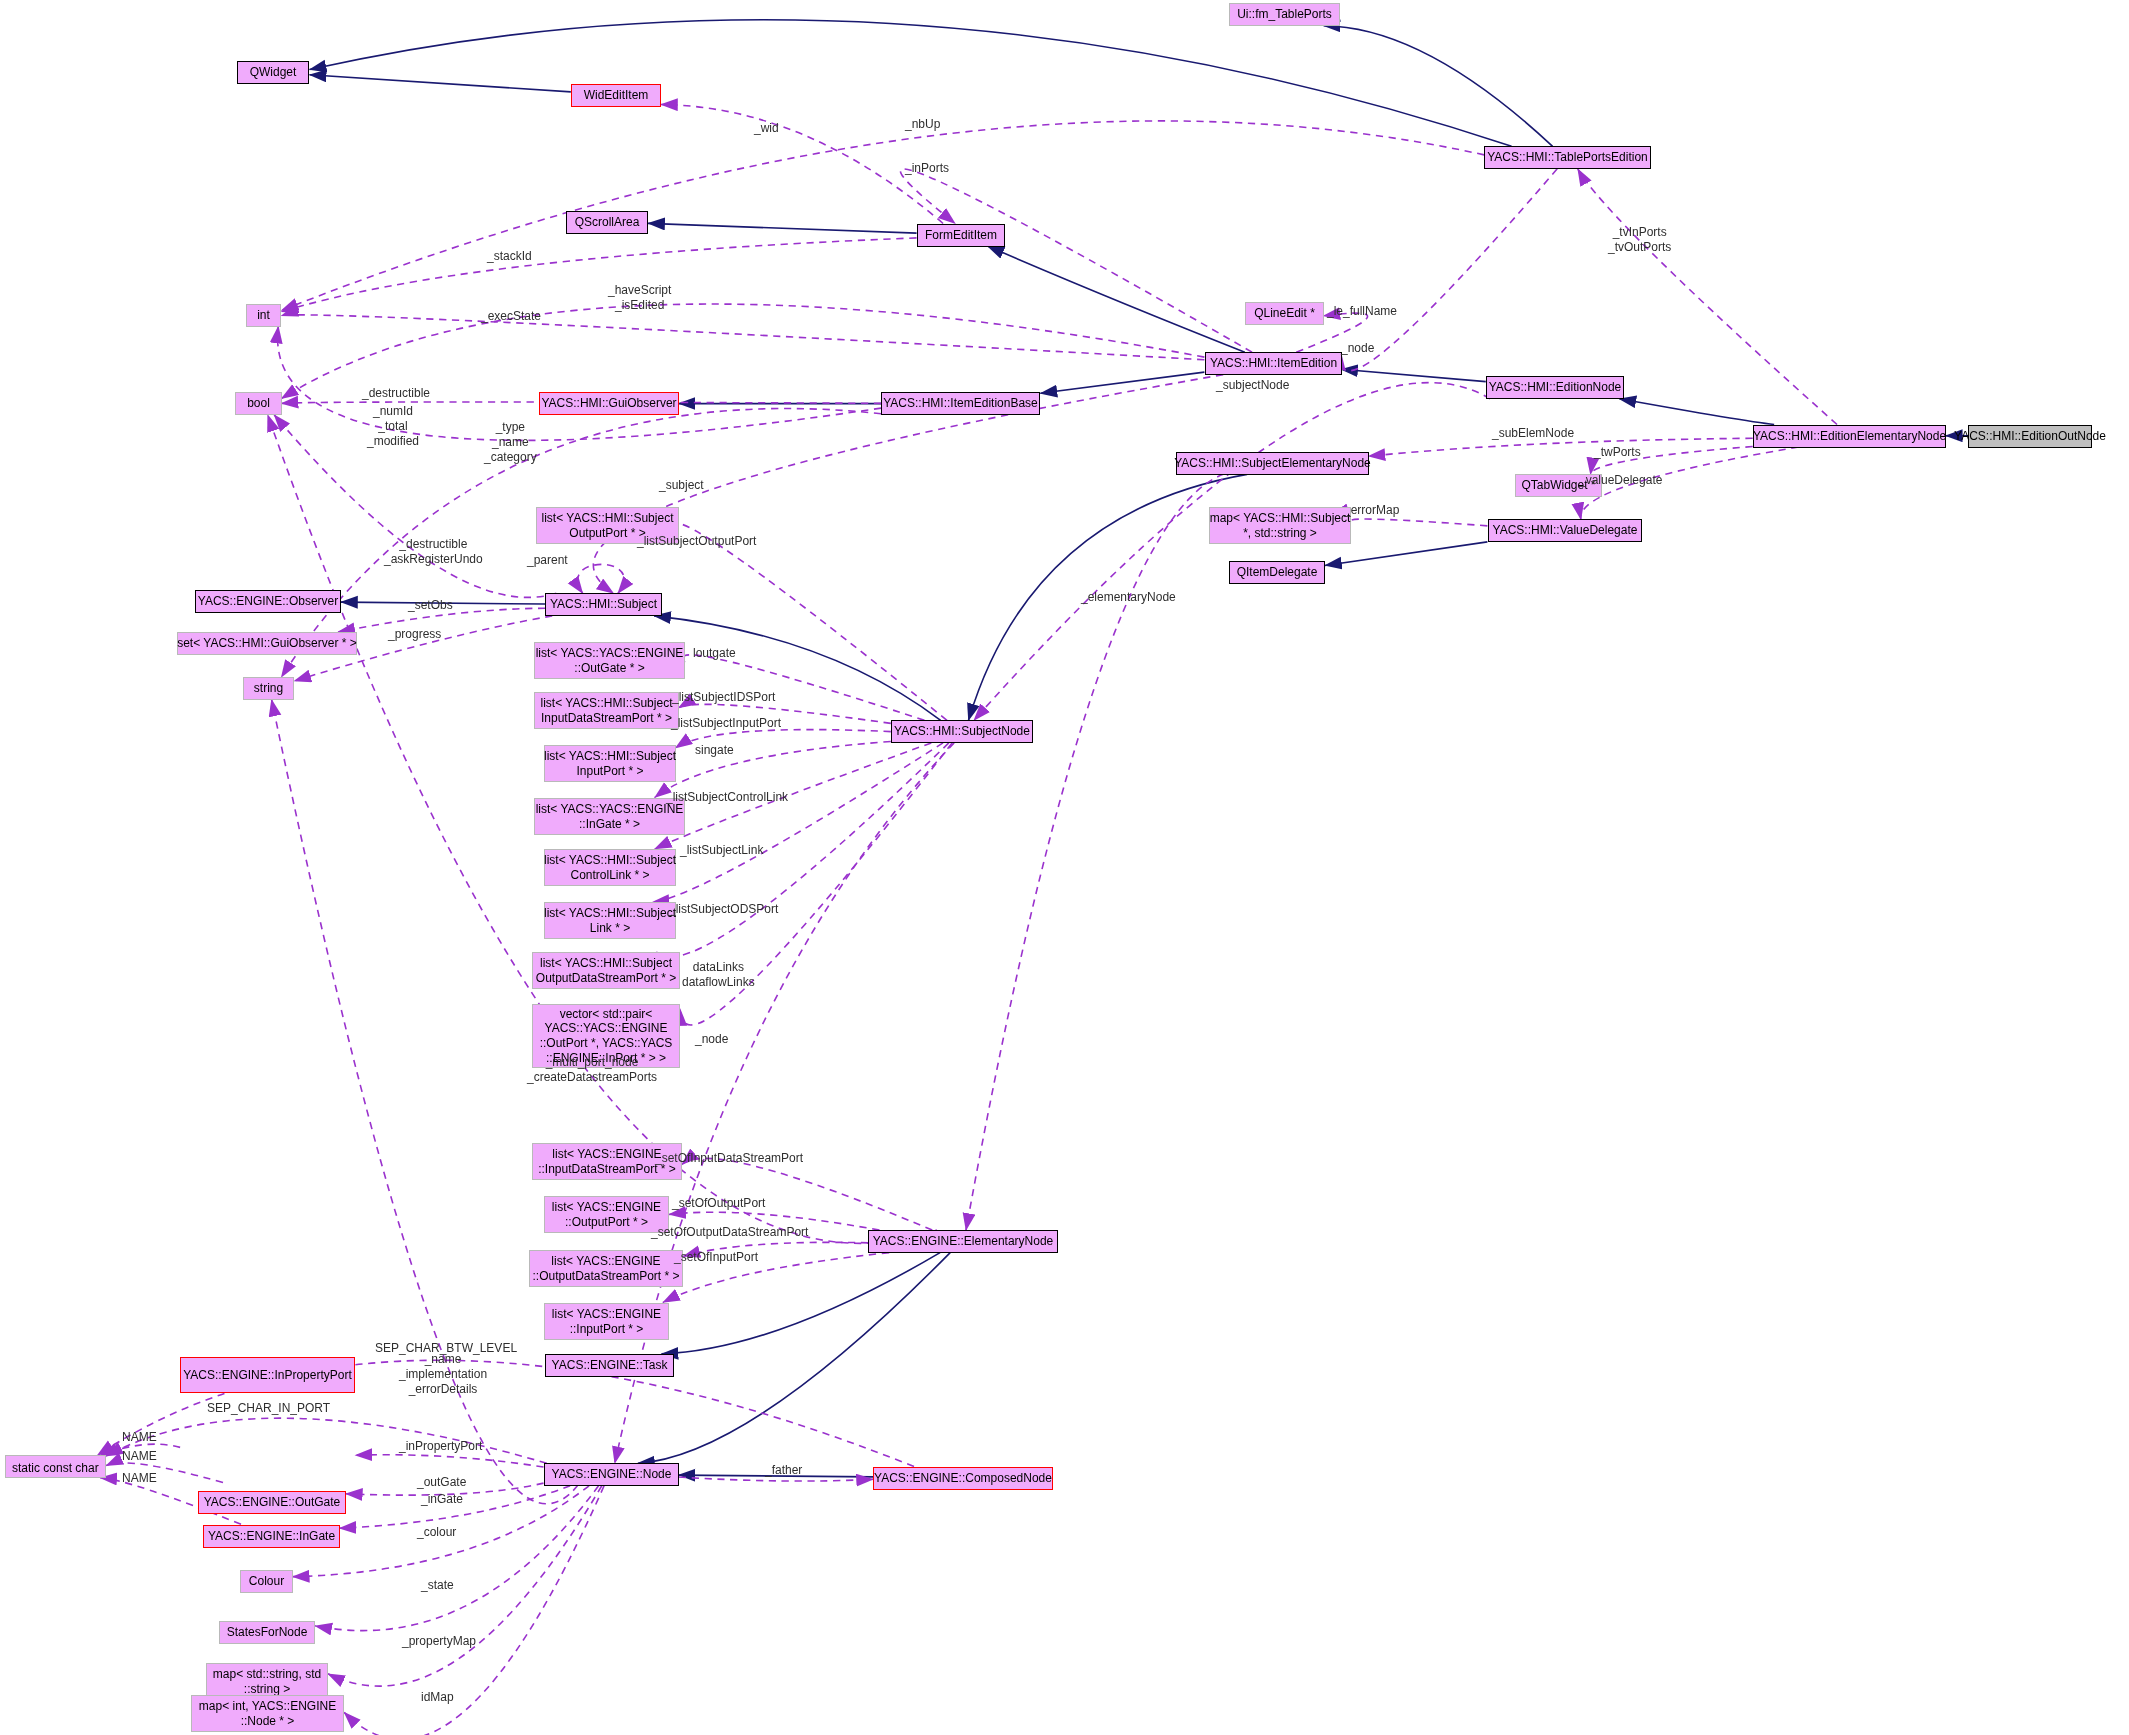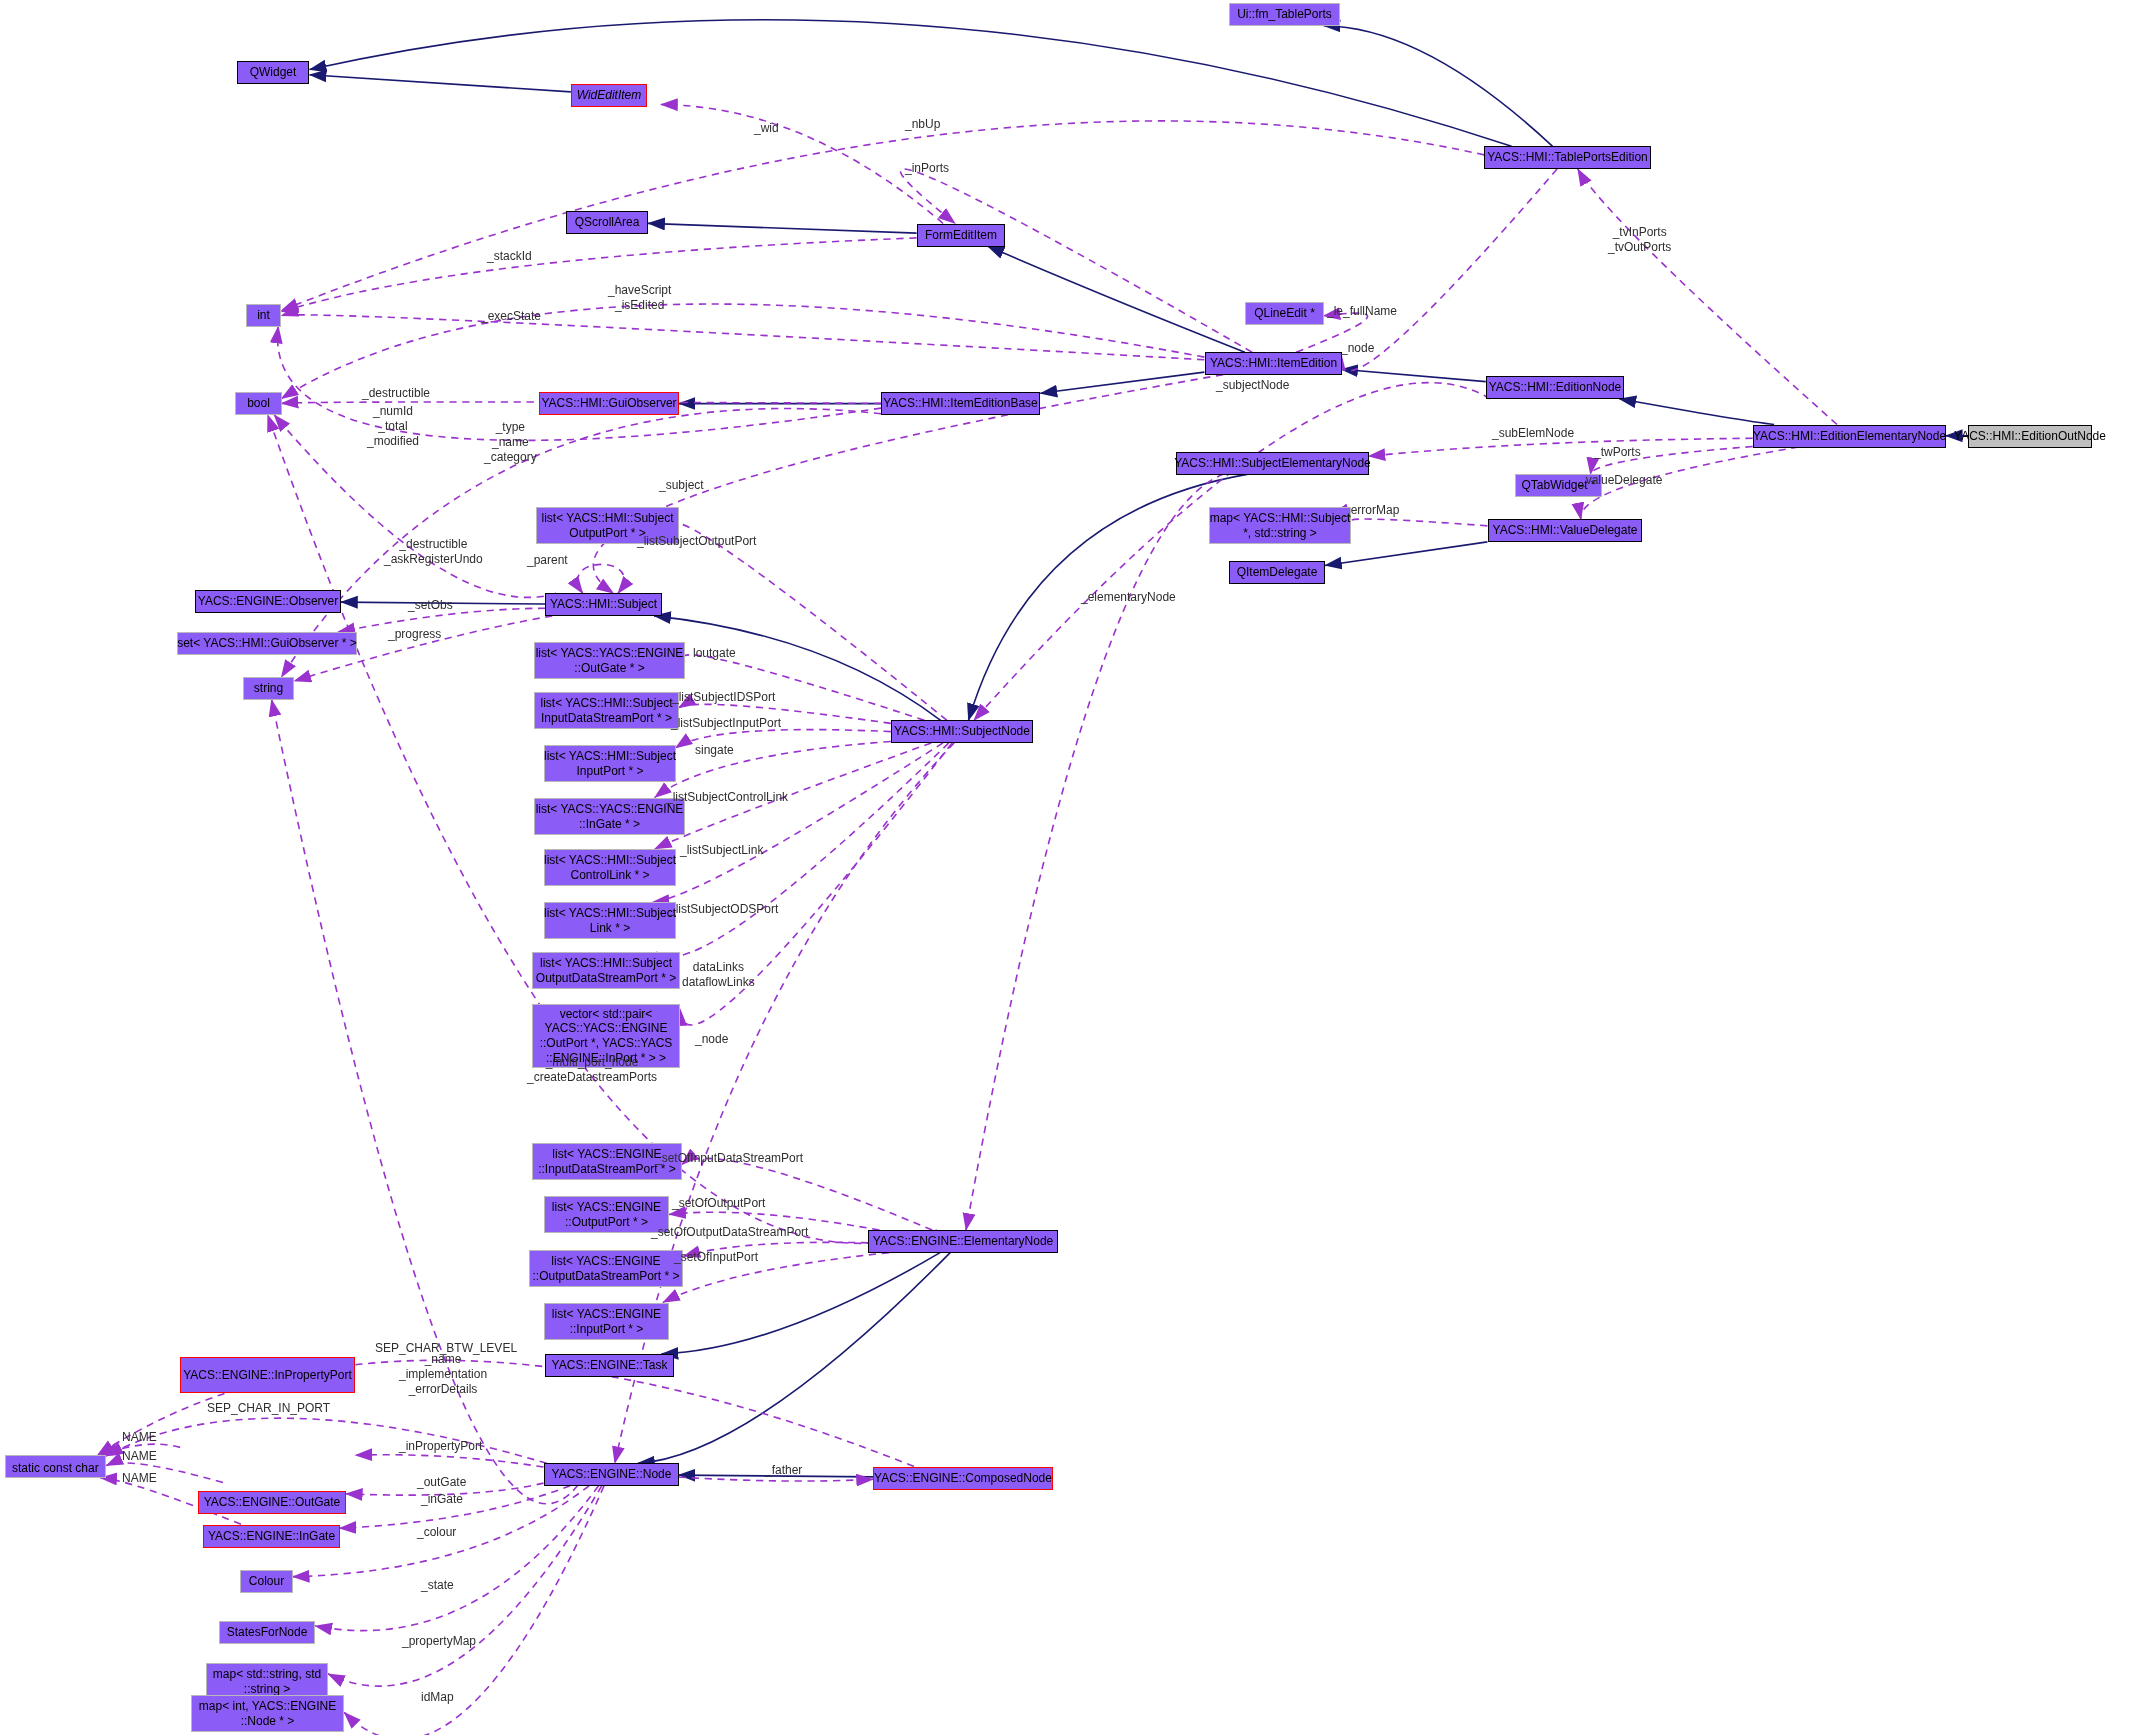--- a/index.html
+++ b/index.html
@@ -1,19 +1,19 @@
 <!DOCTYPE html>
 <html style="font-size:13px"><head>
 <meta charset="utf-8">
 <style>
   html,body { margin:0; padding:0; background:#ffffff; }
   #stage { position:relative; overflow:hidden; background:#ffffff;
            font-family:"Liberation Sans", sans-serif; }
   #edge-layer { position:absolute; left:0; top:0; z-index:1; }
-  .node { position:absolute; z-index:2; background:#8b5cf6; border:1.6px solid #000000;
+  .node { position:absolute; z-index:2; background:#f0abfc; border:1.6px solid #000000;
           display:flex; flex-direction:column; align-items:center; justify-content:center;
           text-align:center; font-size:12px; line-height:1.22; color:#000000;
           box-sizing:border-box; padding:0.8px 3.2px; white-space:nowrap; }
   .node.gray { border-color:#b9b9b9; }
   .node.red  { border-color:#ff0000; }
   .node.main { background:#bfbfbf; border-color:#000000; }
   .edge-label { position:absolute; z-index:3; font-size:12px; line-height:1.25;
                 color:#2e2e2e; text-align:center; white-space:nowrap; }
 </style>
 </head>
@@ -98,21 +98,21 @@
       <path d="M 676 1844.723404255319 Q 591 1864.6382978723404 430 1858" fill="none" stroke="#9a32cd" stroke-width="2" stroke-dasharray="9 7" marker-end="url(#arrow-usage)"></path>
       <path d="M 709.04 1848 Q 590.48 1893.5850622406638 422 1900.8298755186722" fill="none" stroke="#9a32cd" stroke-width="2" stroke-dasharray="9 7" marker-end="url(#arrow-usage)"></path>
       <path d="M 732.5833333333334 1848 Q 595.7083333333333 1955.4647302904564 364 1961.070539419087" fill="none" stroke="#9a32cd" stroke-width="2" stroke-dasharray="9 7" marker-end="url(#arrow-usage)"></path>
       <path d="M 744.4634146341464 1848 Q 587.7682926829268 2060.9024390243903 392 2022.1951219512196" fill="none" stroke="#9a32cd" stroke-width="2" stroke-dasharray="9 7" marker-end="url(#arrow-usage)"></path>
       <path d="M 748.4561403508771 1848 Q 565.7719298245614 2159.0916666666667 408 2081.8166666666666" fill="none" stroke="#9a32cd" stroke-width="2" stroke-dasharray="9 7" marker-end="url(#arrow-usage)"></path>
       <path d="M 751.3333333333334 1848 Q 566.3333333333333 2267.081632653061 428 2129.8367346938776" fill="none" stroke="#9a32cd" stroke-width="2" stroke-dasharray="9 7" marker-end="url(#arrow-usage)"></path>
     </svg>
 <div class="node " style="left: 237px; top: 61px; width: 72px; height: 22.5px;">
       <span>QWidget</span>
     </div>
-    <div class="node red" style="left: 571px; top: 84px; width: 76px; height: 22.5px; font-style: italic;">
+    <div class="node red" style="left: 571px; top: 84px; width: 90px; height: 22.5px;">
       <span>WidEditItem</span>
     </div>
     <div class="node gray" style="left: 1229px; top: 3.2px; width: 111px; height: 22.5px;">
       <span>Ui::fm_TablePorts</span>
     </div>
     <div class="node " style="left: 1484px; top: 146px; width: 167px; height: 22.5px;">
       <span>YACS::HMI::TablePortsEdition</span>
     </div>
     <div class="node " style="left: 566px; top: 211px; width: 82px; height: 22.5px;">
       <span>QScrollArea</span>

